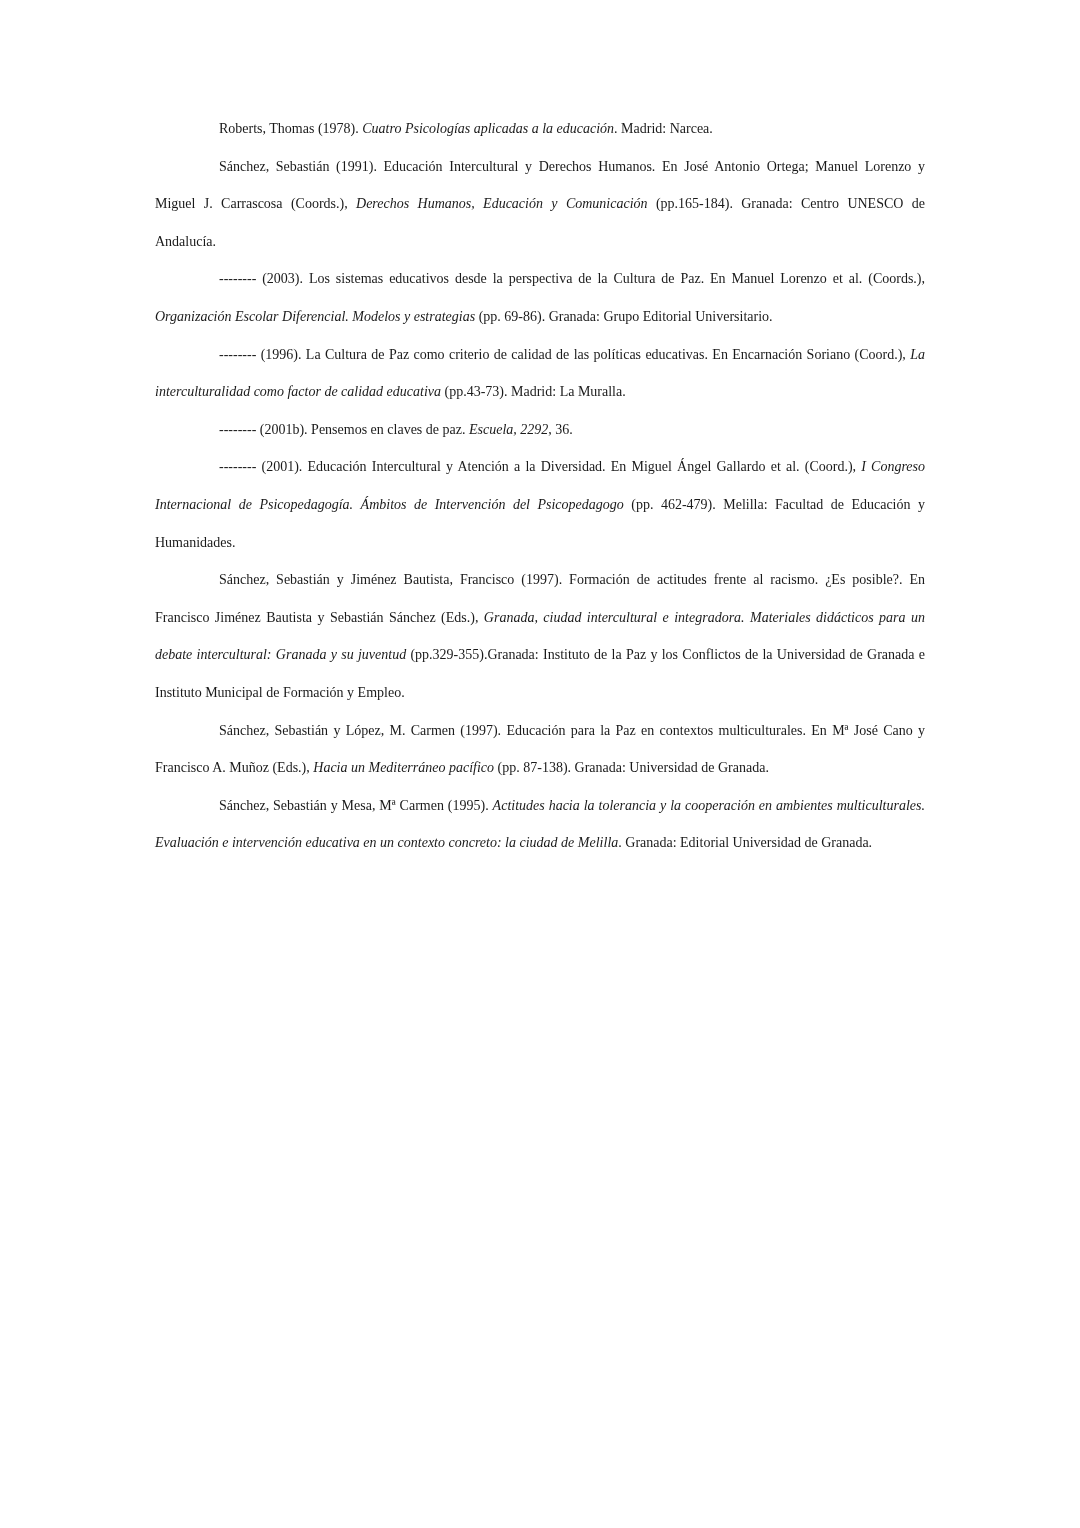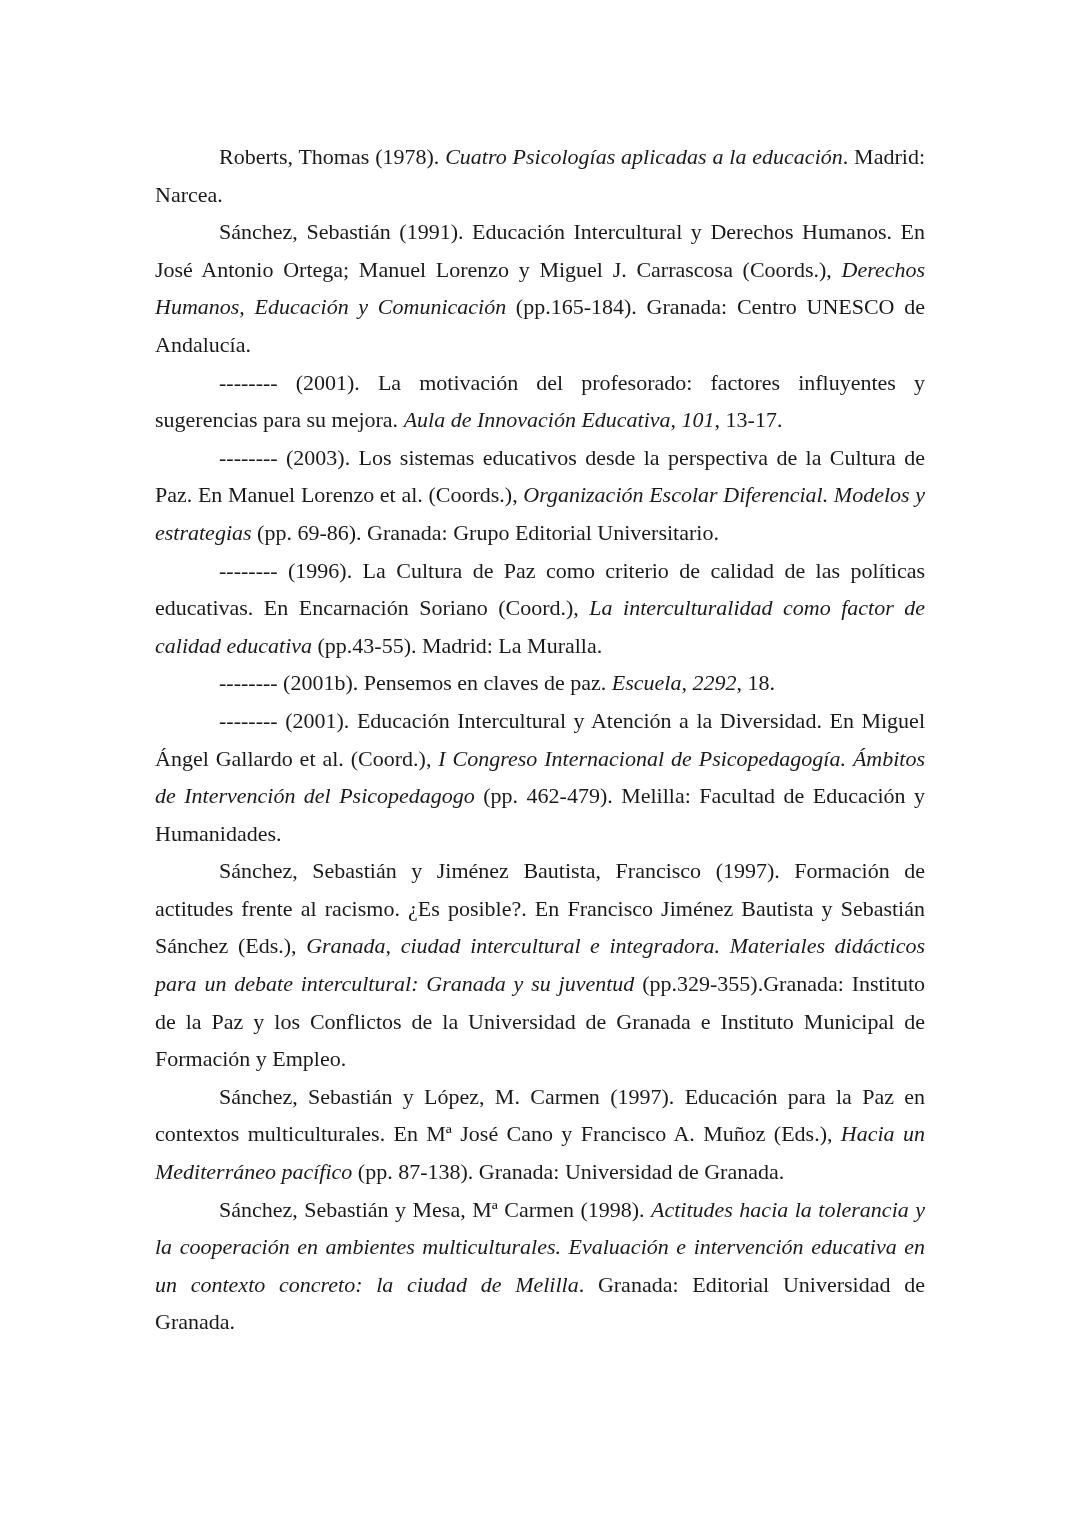--- a/index.html
+++ b/index.html
@@ -9,24 +9,24 @@
     }
     body {
       width: 1080px;
       height: 1528px;
       position: relative;
       overflow: hidden;
     }
     .page {
       position: absolute;
       left: 155px;
-      top: 138px;
+      top: 110px;
       width: 770px;
       font-family: "Liberation Serif", "DejaVu Serif", serif;
-      font-size: 22px;
+      font-size: 14px;
       line-height: 37.6px;
       color: #1a1a1a;
     }
     .ref {
       margin: 0;
       text-align: justify;
       text-indent: 64px;
     }
     .i { font-style: italic; }
   </style>
@@ -36,46 +36,43 @@
 <div class="page">
 
   <p class="ref">
     <span>Roberts, Thomas (1978). </span><span class="i">Cuatro Psicologías aplicadas a la educación</span><span>. Madrid: Narcea.</span>
   </p>
 
   <p class="ref">
     <span>Sánchez, Sebastián (1991). Educación Intercultural y Derechos Humanos. En José Antonio Ortega; Manuel Lorenzo y Miguel J. Carrascosa (Coords.), </span><span class="i">Derechos Humanos, Educación y Comunicación</span><span> (pp.165-184). Granada: Centro UNESCO de Andalucía.</span>
   </p>
 
-  <p class="ref">
-    <span>-------- (2001). La motivación del profesorado: factores influyentes y sugerencias para su mejora. </span><span class="i">Aula de Innovación Educativa</span><span>, </span><span class="i">101</span><span>, 13-17.</span>
-  </p>
 
   <p class="ref">
     <span>-------- (2003). Los sistemas educativos desde la perspectiva de la Cultura de Paz. En Manuel Lorenzo et al. (Coords.), </span><span class="i">Organización Escolar Diferencial. Modelos y estrategias</span><span> (pp. 69-86). Granada: Grupo Editorial Universitario.</span>
   </p>
 
   <p class="ref">
-    <span>-------- (1996). La Cultura de Paz como criterio de calidad de las políticas educativas. En Encarnación Soriano (Coord.), </span><span class="i">La interculturalidad como factor de calidad educativa</span><span> (pp.43-55). Madrid: La Muralla.</span>
+    <span>-------- (1996). La Cultura de Paz como criterio de calidad de las políticas educativas. En Encarnación Soriano (Coord.), </span><span class="i">La interculturalidad como factor de calidad educativa</span><span> (pp.43-73). Madrid: La Muralla.</span>
   </p>
 
   <p class="ref">
-    <span>-------- (2001b). Pensemos en claves de paz. </span><span class="i">Escuela, 2292</span><span>, 18.</span>
+    <span>-------- (2001b). Pensemos en claves de paz. </span><span class="i">Escuela, 2292</span><span>, 36.</span>
   </p>
 
 
   <p class="ref">
     <span>-------- (2001). Educación Intercultural y Atención a la Diversidad. En Miguel Ángel Gallardo et al. (Coord.), </span><span class="i">I Congreso Internacional de Psicopedagogía. Ámbitos de Intervención del Psicopedagogo</span><span> (pp. 462-479). Melilla: Facultad de Educación y Humanidades.</span>
   </p>
 
   <p class="ref">
     <span>Sánchez, Sebastián y Jiménez Bautista, Francisco (1997). Formación de actitudes frente al racismo. ¿Es posible?. En Francisco Jiménez Bautista y Sebastián Sánchez (Eds.), </span><span class="i">Granada, ciudad intercultural e integradora. Materiales didácticos para un debate intercultural: Granada y su juventud</span><span> (pp.329-355).Granada: Instituto de la Paz y los Conflictos de la Universidad de Granada e Instituto Municipal de Formación y  Empleo.</span>
   </p>
 
   <p class="ref">
     <span>Sánchez, Sebastián y López, M. Carmen (1997). Educación para la Paz en contextos multiculturales. En Mª José Cano y Francisco A. Muñoz (Eds.), </span><span class="i">Hacia un Mediterráneo pacífico</span><span> (pp. 87-138). Granada: Universidad de Granada.</span>
   </p>
 
   <p class="ref">
-    <span>Sánchez, Sebastián y Mesa, Mª Carmen (1998). </span><span class="i">Actitudes hacia la tolerancia y la cooperación en ambientes multiculturales. Evaluación e intervención educativa en un contexto concreto: la ciudad de Melilla</span><span>. Granada: Editorial Universidad de Granada.</span>
+    <span>Sánchez, Sebastián y Mesa, Mª Carmen (1995). </span><span class="i">Actitudes hacia la tolerancia y la cooperación en ambientes multiculturales. Evaluación e intervención educativa en un contexto concreto: la ciudad de Melilla</span><span>. Granada: Editorial Universidad de Granada.</span>
   </p>
 
 </div>
 
 </body></html>

